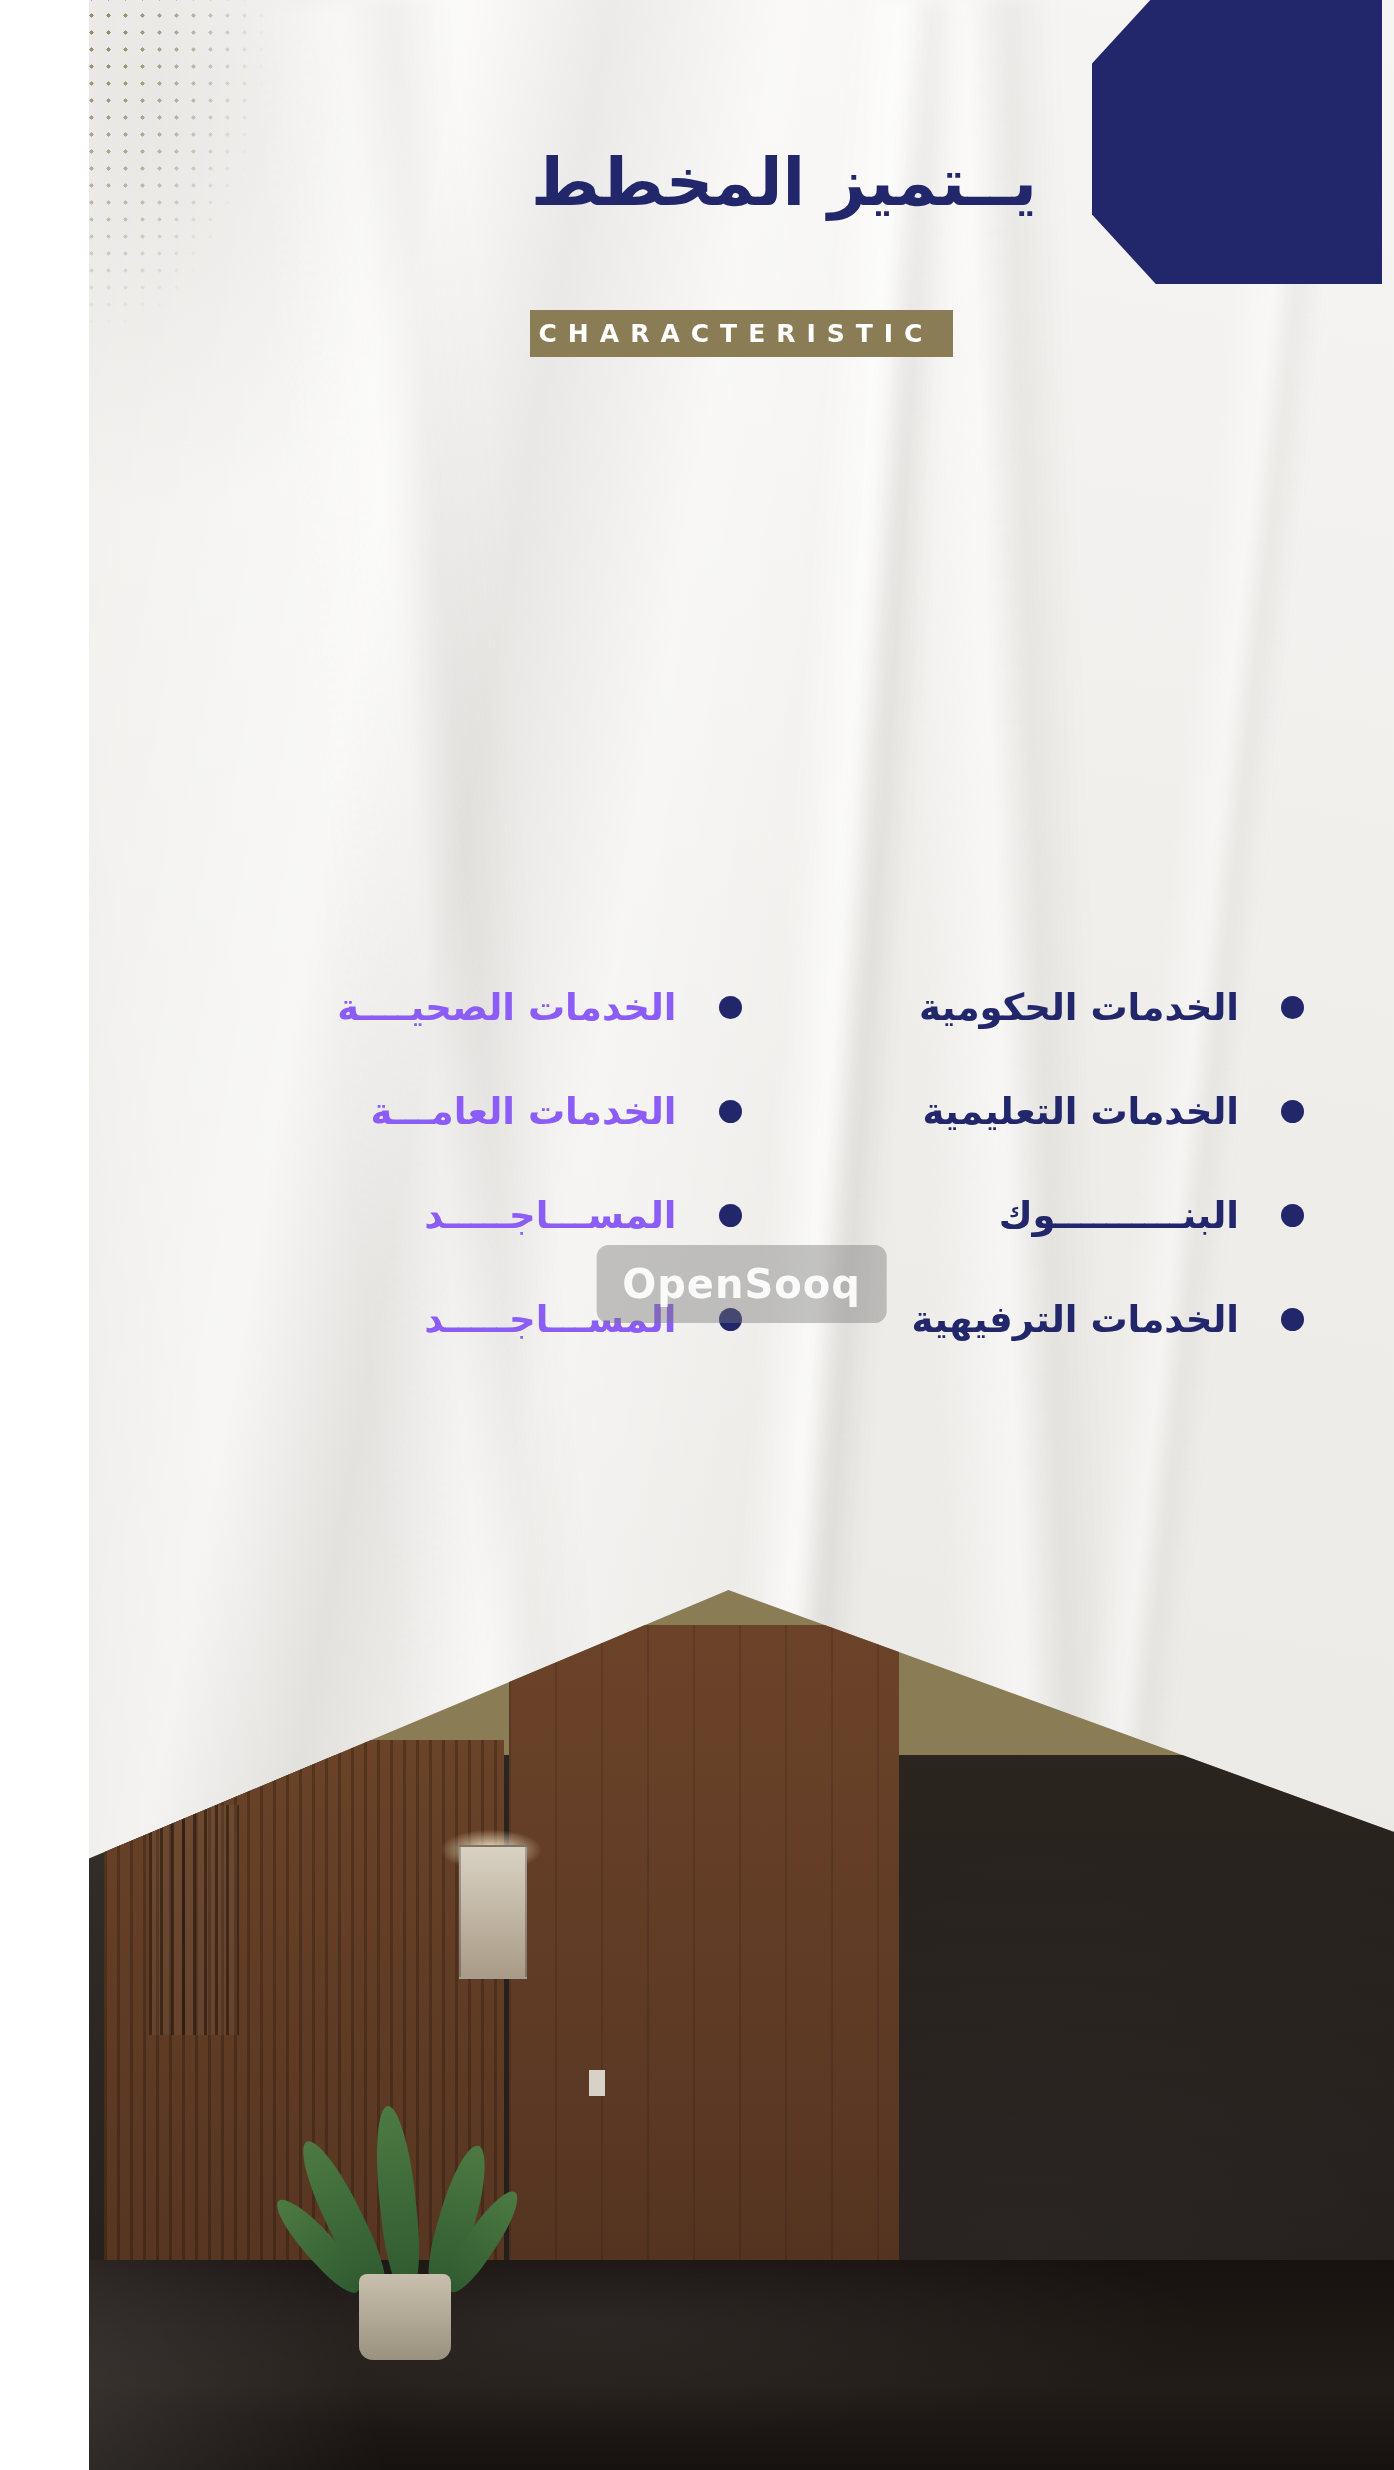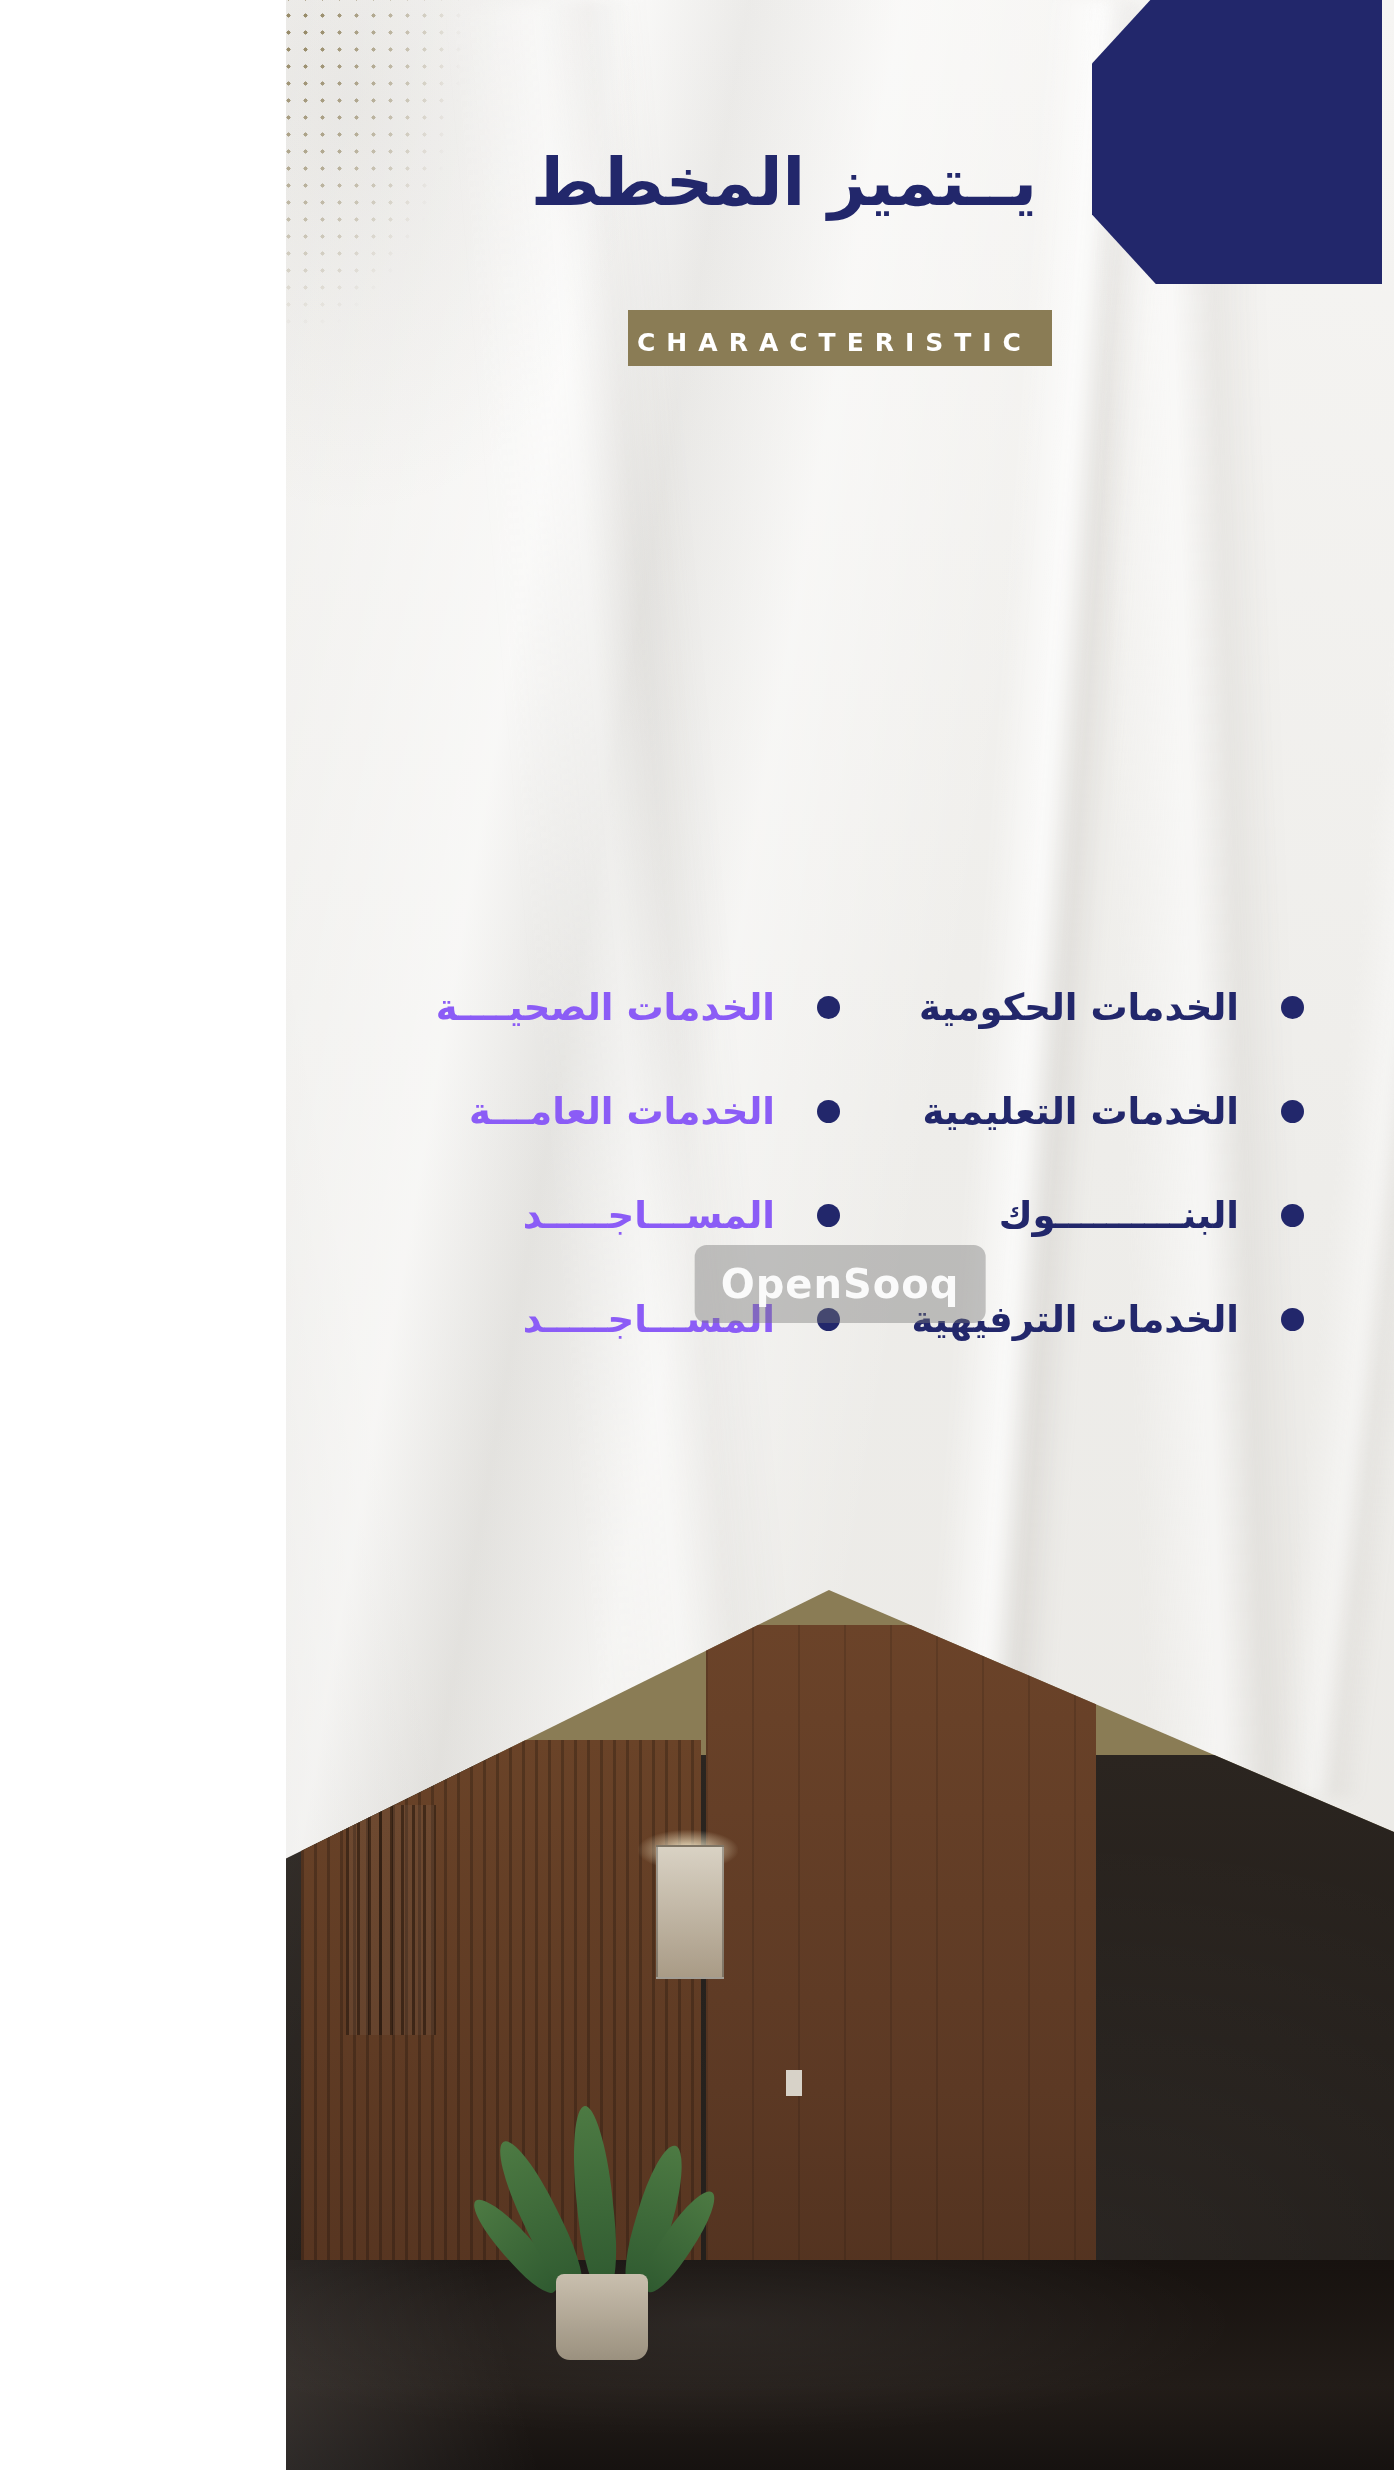--- a/index.html
+++ b/index.html
@@ -6,21 +6,21 @@
     margin: 0;
     padding: 0;
     background: #ffffff;
   }
   body {
     font-family: "DejaVu Sans", "Liberation Sans", sans-serif;
   }
 
   #poster {
     position: relative;
-    width: 1108px;
+    width: 1305px;
     height: 2470px;
     overflow: hidden;
     background: #f2f1ef;
     text-decoration: underline;
   }
 
   
   .bg-base {
     position: absolute;
     inset: 0;
@@ -96,21 +96,21 @@
     left: 0;
     display: flex;
     justify-content: center;
   }
   .kicker {
     background: #8a7c55;
     color: #ffffff;
     font-size: 25px;
     font-weight: 700;
     letter-spacing: 11px;
-    padding: 18px 20px 9px 9px;
+    padding: 9px 20px 9px 9px;
     direction: ltr;
   }
 
   
   .intro {
     position: absolute;
     top: 500px;
     right: 150px;
     width: 1100px;
     text-align: center;

